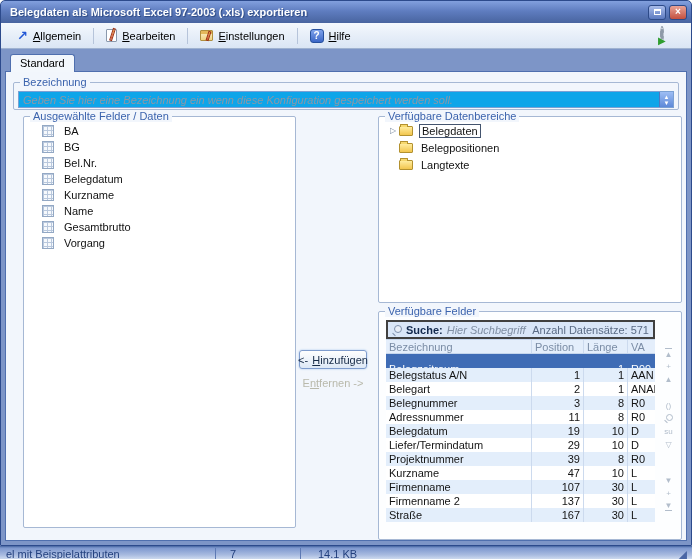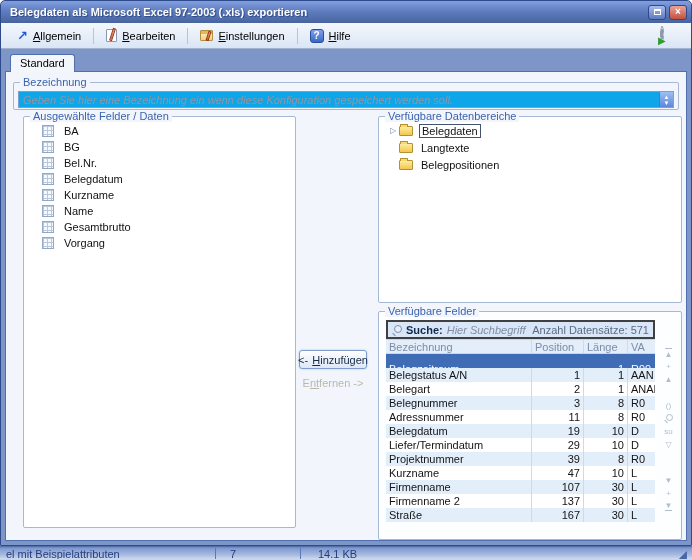--- a/index.html
+++ b/index.html
@@ -278,27 +278,27 @@
 
             <div class="tree-row selected">
               <span class="expander">▷</span>
               <span class="folder-icon"></span>
               <span class="tree-label">Belegdaten</span>
             </div>
 
             <div class="tree-row">
               <span class="expander"></span>
               <span class="folder-icon"></span>
-              <span class="tree-label">Langtexte</span>
+              <span class="tree-label">Belegpositionen</span>
             </div>
 
             <div class="tree-row">
               <span class="expander"></span>
               <span class="folder-icon"></span>
-              <span class="tree-label">Belegpositionen</span>
+              <span class="tree-label">Langtexte</span>
             </div>
           </div>
       </div>
 
       <div class="add-btn">
         <span class="add-arrow">&lt;- </span>
           <span class="add-label">Hinzufügen</span>
       </div>
       <div class="remove-lbl">
         <span>E</span><span class="mn">nt</span><span>fernen -&gt;</span>

